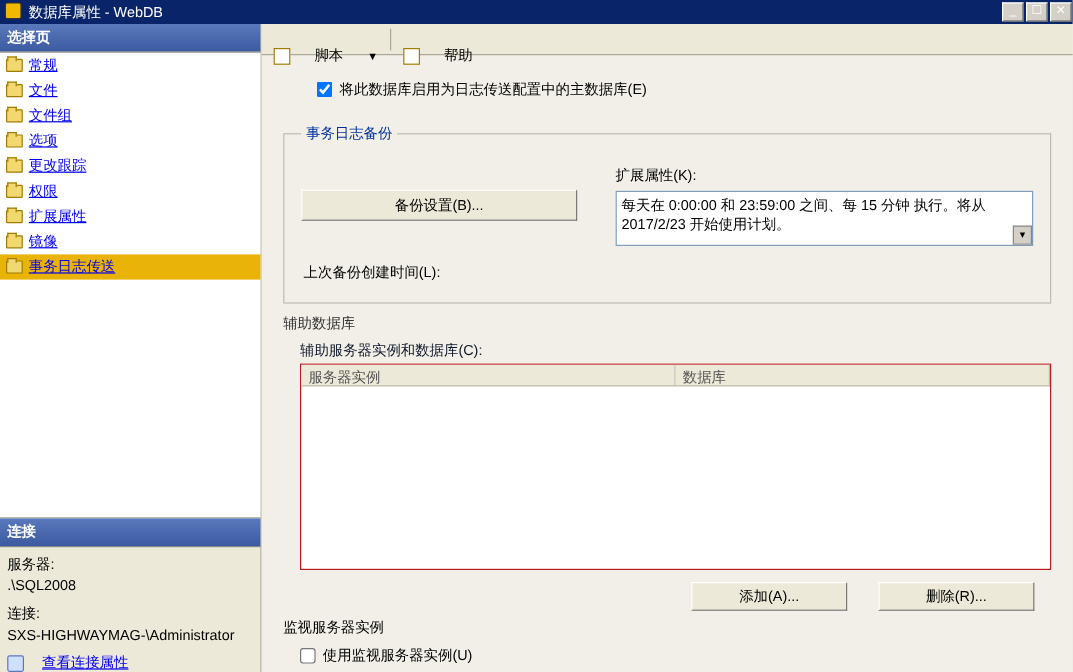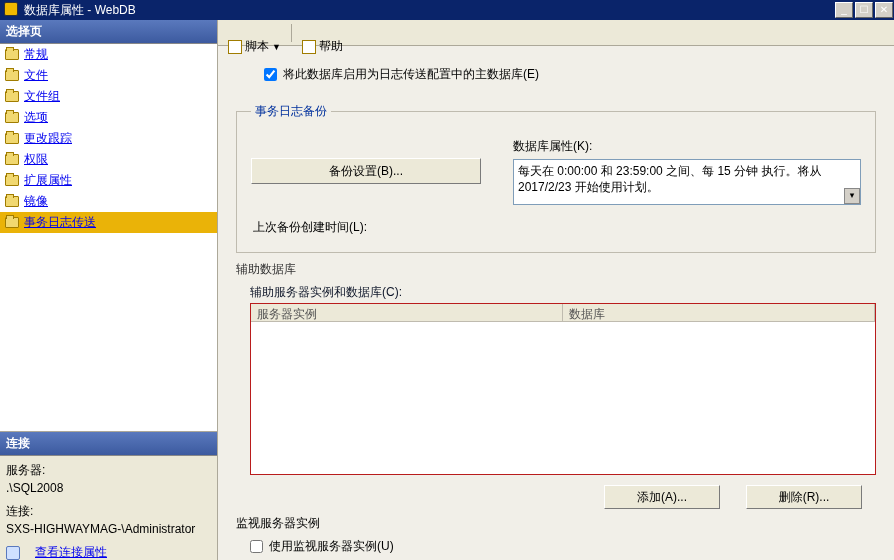--- a/index.html
+++ b/index.html
@@ -109,21 +109,21 @@
   .toolbar {
     background: #ece9d8;
     border-bottom: 1px solid #aca899;
     padding: 3px 6px;
     display: flex;
     align-items: center;
     gap: 4px;
     height: 26px;
   }
   .tb-btn {
-    display: inline-flex; align-items: center; gap: 3px;
+    display: inline-flex; align-items: center; gap: 20px;
     padding: 1px 4px;
     cursor: pointer;
     margin-top: 28px;
   }
   .tb-ico {
     width: 14px; height: 14px;
     border: 1px solid #a07c00;
     background: #fff;
   }
   .tb-sep { width:1px;height:18px;background:#aca899;margin:0 2px;}
@@ -181,21 +181,21 @@
   .lv-hcell {
     background:#ece9d8;
     border-right:1px solid #bfbbaf;border-bottom:1px solid #bfbbaf;
     padding:2px 6px;flex:1;color:#555;
   }
   .lv-body {flex:1;}
   .btn-row {
     display:flex; justify-content:flex-end; gap:26px; margin:10px 14px 6px 0;
   }
   .action-btn {
-    width:116px;height:24px;
+    width:130px;height:24px;
     background:#ece9d8;border:1px solid #7a7a7a;
     border-top-color:#fff;border-left-color:#fff;
     text-align:center;line-height:22px;cursor:pointer;
   }
   .monitor-label { margin:6px 0 6px 0; }
   .mon-check { display:flex;align-items:center;gap:6px;margin-left:14px;}
 </style>
 </head>
 <body>
 
@@ -304,21 +304,21 @@
       </div>
 
       <fieldset class="group">
         <legend>事务日志备份</legend>
         <div class="backup-row">
           <div>
             <div style="height:20px"></div>
             <div class="std-btn">备份设置(B)...</div>
           </div>
           <div class="plan-col">
-            <div class="plan-label">数据库属性(K):</div>
+            <div class="plan-label">扩展属性(K):</div>
             <div class="plan-box">
               <span>每天在 0:00:00 和 23:59:00 之间、每 15 分钟 执行。将从 2017/2/23 开始使用计划。</span>
               <div class="plan-scroll">▾</div>
             </div>
           </div>
         </div>
         <div class="small-label">上次备份创建时间(L):</div>
       </fieldset>
 
       <div class="sec-label">辅助数据库</div>

